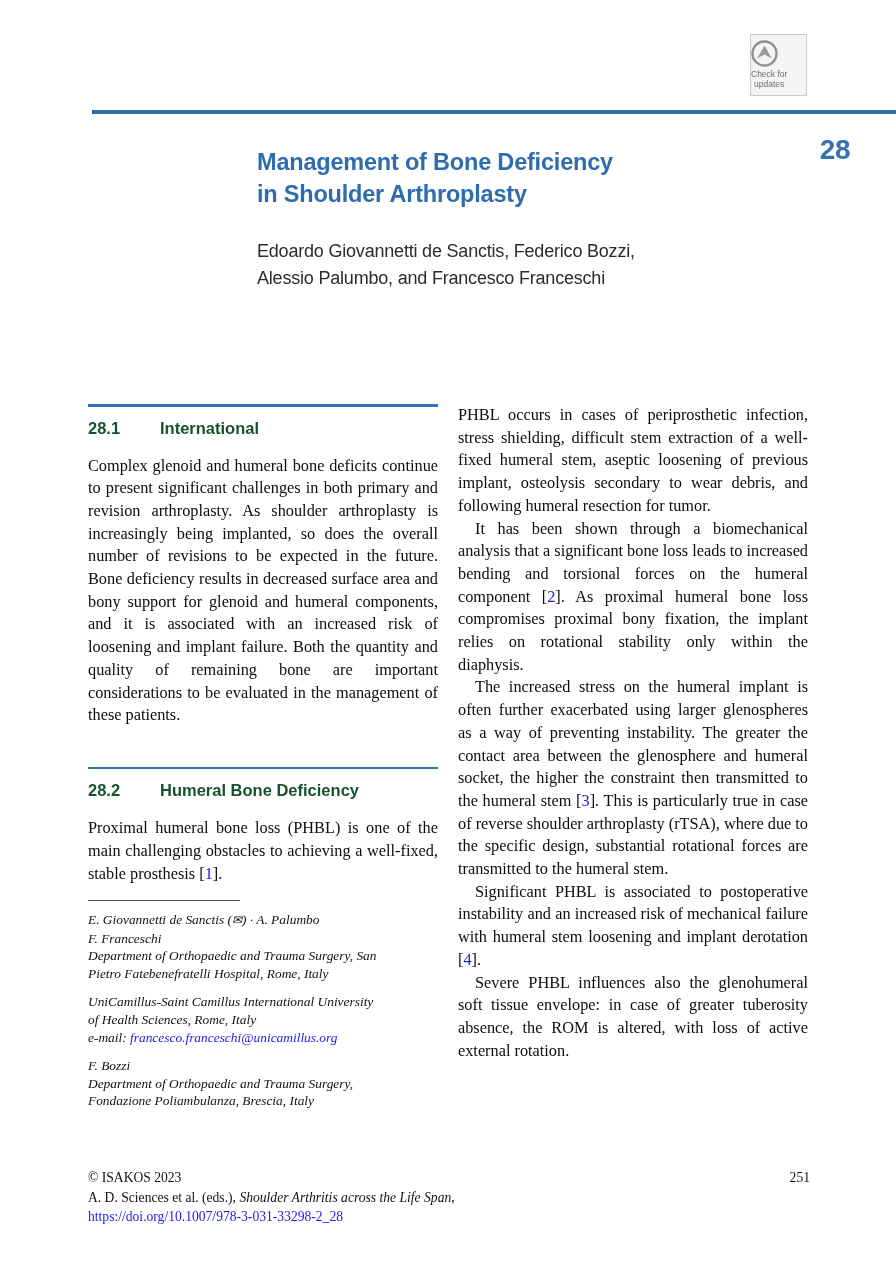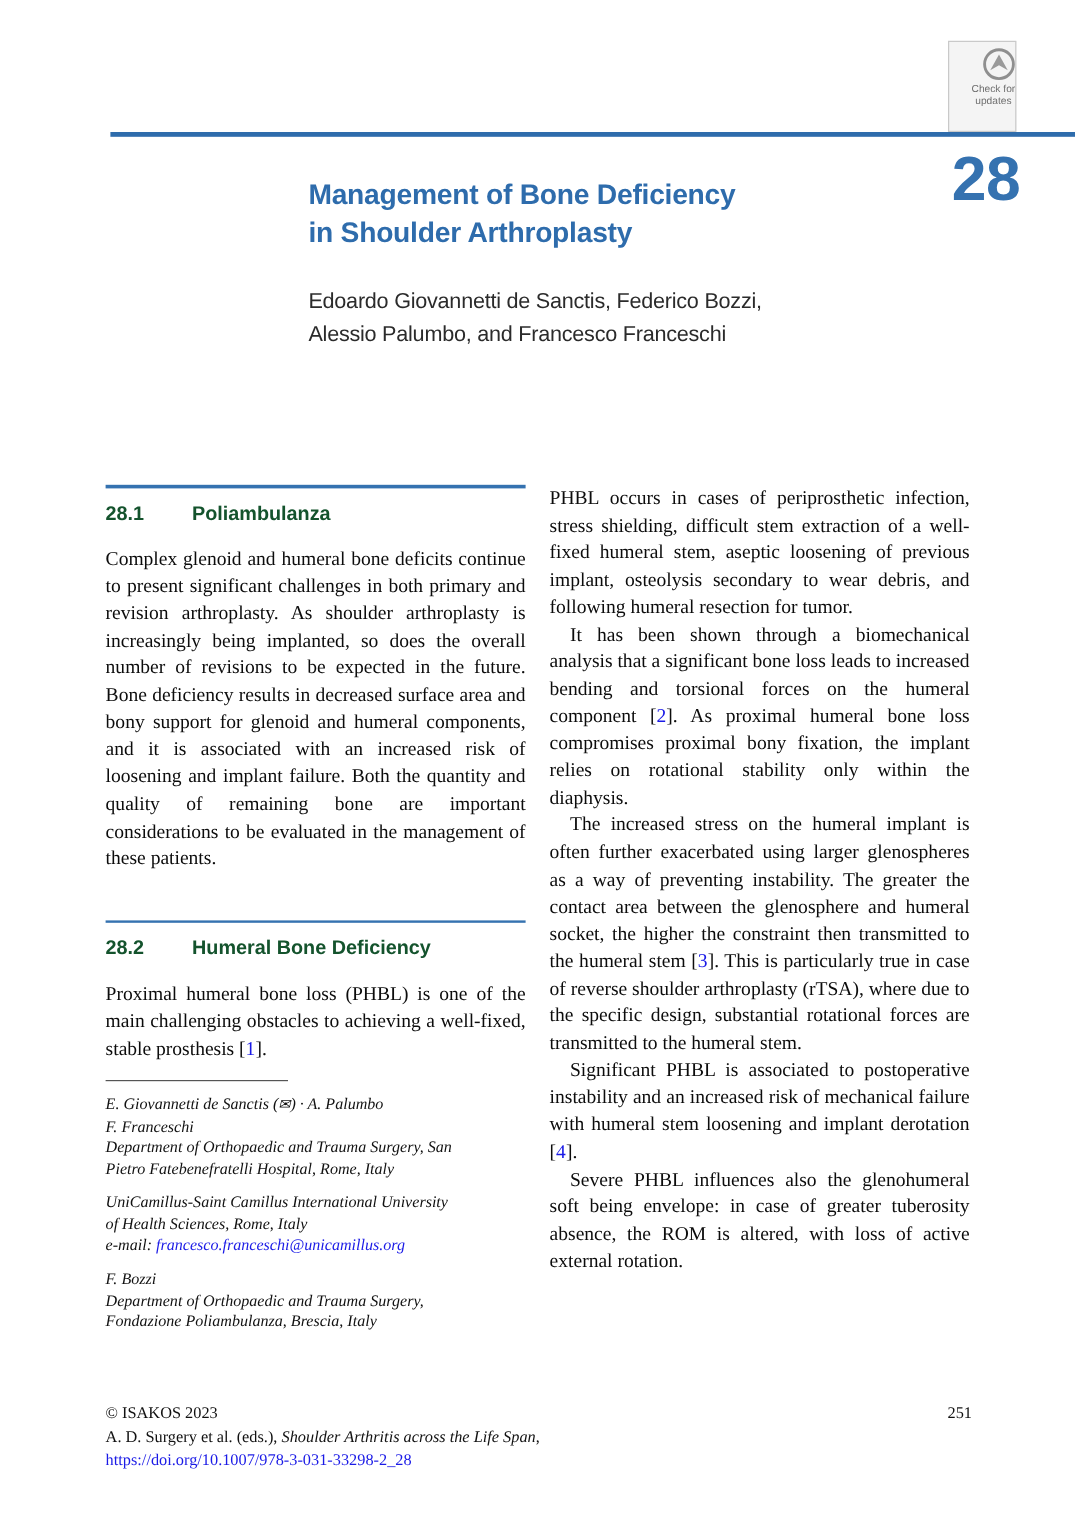--- a/index.html
+++ b/index.html
@@ -12,29 +12,29 @@
     height: 1282px;
     position: relative;
     font-family: "Liberation Serif", serif;
     color: #000000;
     overflow: hidden;
   }
 
   
   .updates-badge {
     position: absolute;
-    left: 790px;
+    left: 750px;
     top: 34px;
     width: 57px;
-    height: 76px;
+    height: 62px;
     border: 1px solid #c9c9c9;
     background: #f4f4f4;
     display: flex;
     flex-direction: column;
-    align-items: flex-end;
+    align-items: flex-start;
     justify-content: flex-start;
     padding-top: 5px;
     box-sizing: border-box;
   }
   .updates-badge .mark {
     width: 27px;
     height: 27px;
     position: relative;
   }
   .updates-badge .mark svg { display: block; }
@@ -57,21 +57,21 @@
     background: #2e6cac;
   }
 
   
   .chapter-number {
     position: absolute;
     right: 46px;
     top: 126px;
     font-family: "Liberation Sans", sans-serif;
     font-weight: bold;
-    font-size: 52px;
+    font-size: 28px;
     line-height: 48px;
     color: #3572b0;
     letter-spacing: -0.5px;
   }
   .chapter-title {
     position: absolute;
     left: 257px;
     top: 130px;
     width: 470px;
     font-family: "Liberation Sans", sans-serif;
@@ -210,21 +210,21 @@
 <div class="authors">
   <span>Edoardo  Giovannetti de Sanctis, Federico Bozzi,</span><br>
   <span>Alessio Palumbo, and Francesco Franceschi</span>
 </div>
 
 <div class="col col-left">
 
   <div class="sec-rule"></div>
   <div class="sec-head">
     <span class="num">28.1</span>
-    <span>Poliambulanza</span>
+    <span>International</span>
   </div>
   <p class="body noindent">Complex glenoid and humeral bone deficits continue to present significant challenges in both primary and revision arthroplasty. As shoulder arthroplasty is increasingly being implanted, so does the overall number of revisions to be expected in the future. Bone deficiency results in decreased surface area and bony support for glenoid and humeral components, and it is associated with an increased risk of loosening and implant failure. Both the quantity and quality of remaining bone are important considerations to be evaluated in the management of these patients.</p>
 
   <div class="sec2">
     <div class="sec-rule"></div>
     <div class="sec-head">
       <span class="num">28.2</span>
       <span>Humeral Bone Deficiency</span>
     </div>
     <p class="body noindent"><span>Proximal humeral bone loss (PHBL) is one of the main challenging obstacles to achieving a well-fixed, stable prosthesis [</span><span class="ref">1</span><span>].</span></p>
@@ -235,21 +235,21 @@
 <div class="col col-right">
 
   <p class="body">PHBL occurs in cases of periprosthetic infection, stress shielding, difficult stem extraction of a well-fixed humeral stem, aseptic loosening of previous implant, osteolysis secondary to wear debris, and following humeral resection for tumor.</p>
 
   <p class="body"><span>It has been shown through a biomechanical analysis that a significant bone loss leads to increased bending and torsional forces on the humeral component [</span><span class="ref">2</span><span>]. As proximal humeral bone loss compromises proximal bony fixation, the implant relies on rotational stability only within the diaphysis.</span></p>
 
   <p class="body"><span>The increased stress on the humeral implant is often further exacerbated using larger glenospheres as a way of preventing instability. The greater the contact area between the glenosphere and humeral socket, the higher the constraint then transmitted to the humeral stem [</span><span class="ref">3</span><span>]. This is particularly true in case of reverse shoulder arthroplasty (rTSA), where due to the specific design, substantial rotational forces are transmitted to the humeral stem.</span></p>
 
   <p class="body"><span>Significant PHBL is associated to postoperative instability and an increased risk of mechanical failure with humeral stem loosening and implant derotation [</span><span class="ref">4</span><span>].</span></p>
 
-  <p class="body">Severe PHBL influences also the glenohumeral soft being envelope: in case of greater tuberosity absence, the ROM is altered, with loss of active external rotation.</p>
+  <p class="body">Severe PHBL influences also the glenohumeral soft tissue envelope: in case of greater tuberosity absence, the ROM is altered, with loss of active external rotation.</p>
 
 </div>
 
 <div class="footnote">
   <div class="fn-rule"></div>
 
   <div class="fn-block">
     <span>E.  Giovannetti de Sanctis (</span><span class="mail-glyph">✉</span><span>) · A. Palumbo</span><br>
     <span>F. Franceschi</span><br>
     <span>Department of Orthopaedic and Trauma Surgery, San</span><br>
@@ -267,15 +267,15 @@
     <span>Department of Orthopaedic and Trauma Surgery,</span><br>
     <span>Fondazione Poliambulanza, Brescia, Italy</span>
   </div>
 </div>
 
 <div class="footer">
   <div class="line1">
     <span>© ISAKOS 2023</span>
     <span class="pageno">251</span>
   </div>
-  <div><span>A. D. Surgery et al. (eds.), </span><i>Shoulder Arthritis across the Life Span</i><span>,</span></div>
+  <div><span>A. D. Sciences et al. (eds.), </span><i>Shoulder Arthritis across the Life Span</i><span>,</span></div>
   <div class="doi">https://doi.org/10.1007/978-3-031-33298-2_28</div>
 </div>
 
 </body></html>

